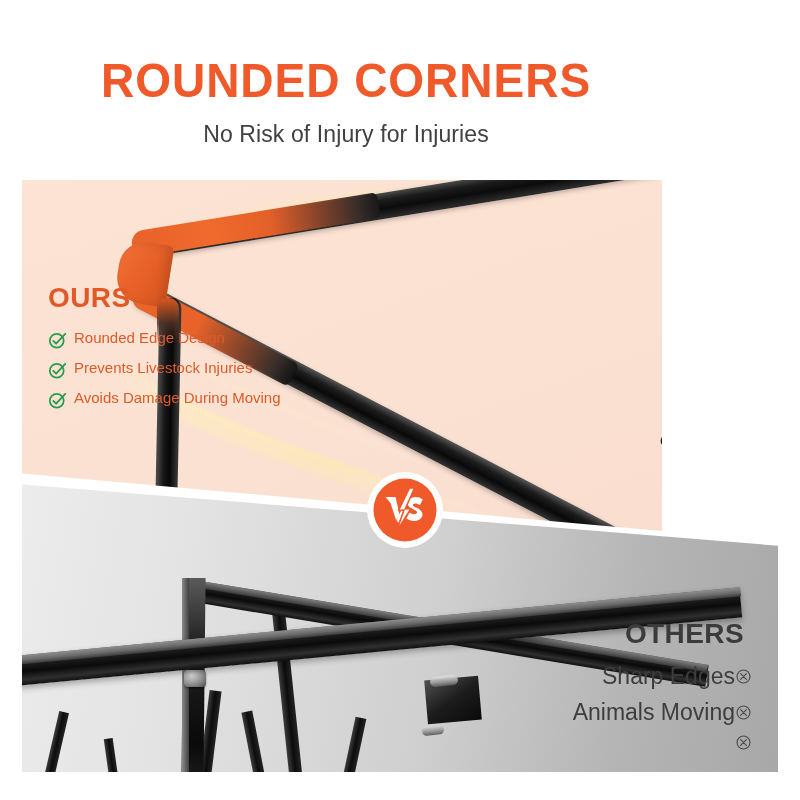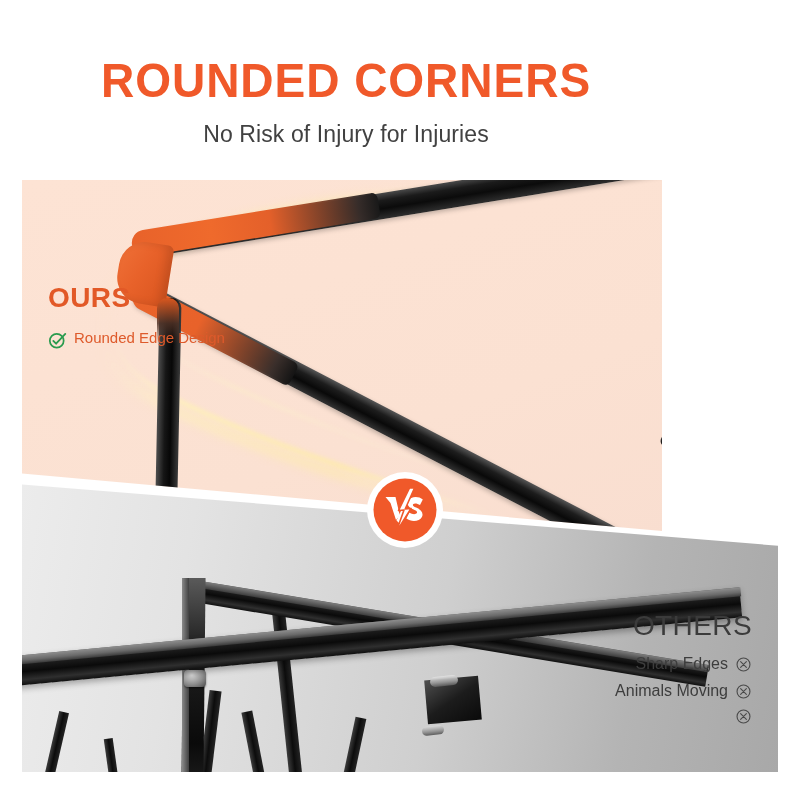--- a/index.html
+++ b/index.html
@@ -194,27 +194,27 @@
     margin:0;font-size:28px;font-weight:bold;color:#e25927;letter-spacing:.4px;
   }
   .ours-list{list-style:none;margin:14px 0 0;padding:0;}
   .ours-list li{
     display:flex;align-items:flex-start;gap:7px;
     margin-bottom:3px;
     font-size:15px;line-height:1.33;color:#de5a2b;font-weight:400;
   }
   .chk{flex:0 0 auto;margin-top:3px;}
   .others-head{
-    margin:0;font-size:28px;font-weight:normal;color:#3b3b3b;letter-spacing:.4px;
+    margin:8px;font-size:28px;font-weight:bold;color:#3b3b3b;letter-spacing:.4px;
   }
   .others-list{list-style:none;margin:12px 0 0;padding:0;}
   .others-list li{
-    display:flex;align-items:center;justify-content:flex-end;gap:7px;
+    display:flex;align-items:center;justify-content:flex-end;gap:0;
     margin-bottom:6px;
-    font-size:16px;line-height:1.3;color:#3d3d3d;
+    font-size:23px;line-height:1.3;color:#3d3d3d;
   }
 
   
   .vs{
     position:absolute;left:365px;top:470px;width:80px;height:80px;z-index:40;
   }
 </style>
 </head>
 <body>
 
@@ -276,20 +276,38 @@
         <h2 class="ours-head">OURS</h2>
         <ul class="ours-list">
           <li>
             <span class="chk">
               <svg width="19" height="19" viewBox="0 0 20 20">
                 <circle cx="9.2" cy="10.3" r="7.3" fill="none" stroke="#2a9b4e" stroke-width="1.8"></circle>
                 <path d="M5.6 10.4 L8.5 13.4 L18.2 3.1" fill="none" stroke="#2a9b4e" stroke-width="1.9" stroke-linecap="round" stroke-linejoin="round"></path>
               </svg>
             </span>
             <span>Rounded Edge Design</span>
+          </li>
+          <li>
+            <span class="chk">
+              <svg width="19" height="19" viewBox="0 0 20 20">
+                <circle cx="9.2" cy="10.3" r="7.3" fill="none" stroke="#2a9b4e" stroke-width="1.8"></circle>
+                <path d="M5.6 10.4 L8.5 13.4 L18.2 3.1" fill="none" stroke="#2a9b4e" stroke-width="1.9" stroke-linecap="round" stroke-linejoin="round"></path>
+              </svg>
+            </span>
+            <span>Prevents Livestock Injuries</span>
+          </li>
+          <li>
+            <span class="chk">
+              <svg width="19" height="19" viewBox="0 0 20 20">
+                <circle cx="9.2" cy="10.3" r="7.3" fill="none" stroke="#2a9b4e" stroke-width="1.8"></circle>
+                <path d="M5.6 10.4 L8.5 13.4 L18.2 3.1" fill="none" stroke="#2a9b4e" stroke-width="1.9" stroke-linecap="round" stroke-linejoin="round"></path>
+              </svg>
+            </span>
+            <span>Avoids Damage During Moving</span>
           </li>
         </ul>
       </div>
     </div>
 
     <div class="panel-bottom">
       <div class="photo-bottom">
         <div class="strut s5"></div>
         <div class="strut s6"></div>
         <div class="strut s2"></div>

